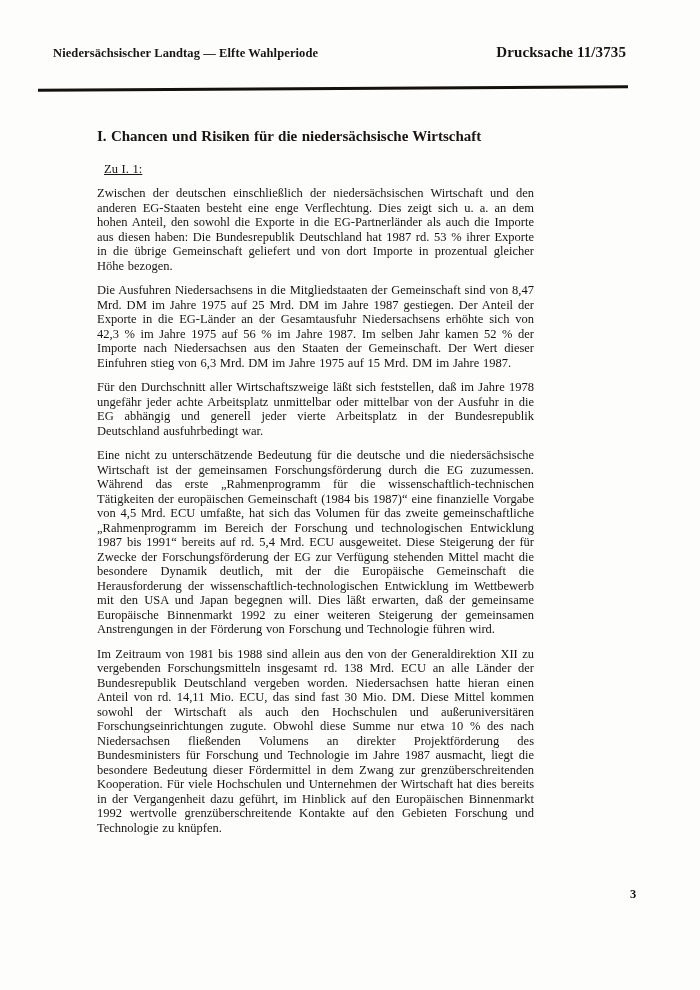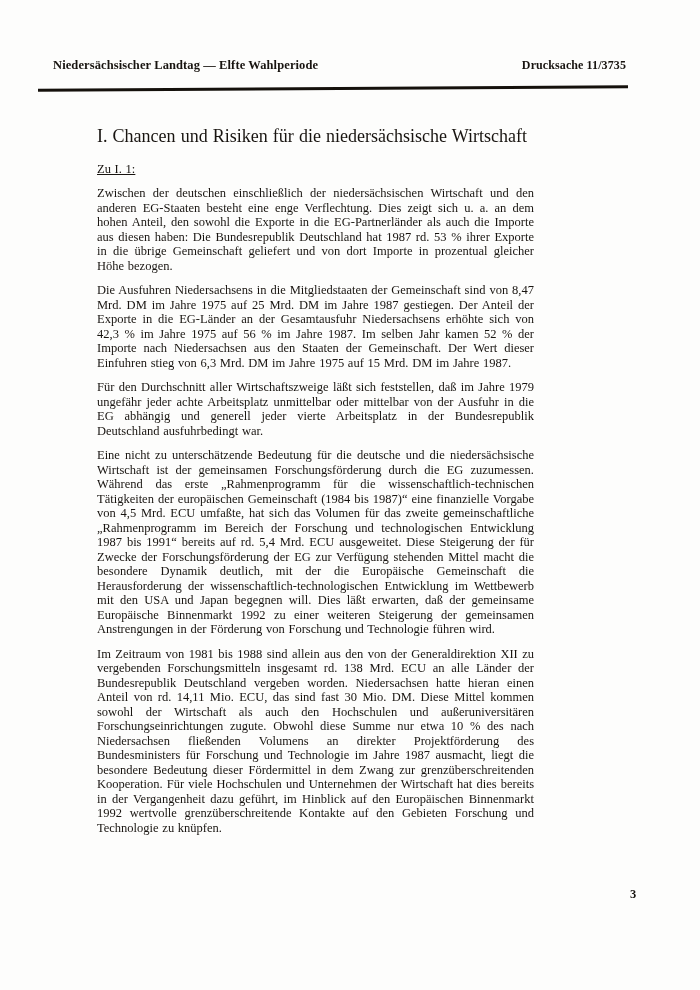--- a/index.html
+++ b/index.html
@@ -13,33 +13,33 @@
     height: 990px;
     background: #fdfdfc;
     overflow: hidden;
     font-family: "Liberation Serif", "DejaVu Serif", serif;
     color: #181410;
   }
   
   .doc-header {
     position: absolute;
     left: 53px;
-    top: 58px;
+    top: 44px;
     width: 573px;
     display: flex;
     justify-content: space-between;
     align-items: baseline;
     font-weight: bold;
     font-size: 12.5px;
     letter-spacing: 0.1px;
     white-space: nowrap;
     gap: 32px;
   }
   .doc-header .right {
-    font-size: 12px;
+    font-size: 15px;
     margin-left: 40px;
   }
   .header-rule {
     position: absolute;
     left: 38px;
     top: 87px;
     width: 590px;
     height: 3px;
     background: #15110c;
     transform: rotate(-0.35deg);
@@ -48,26 +48,26 @@
   .content {
     position: absolute;
     left: 97px;
     top: 129px;
     width: 437px;
     font-size: 12.5px;
     line-height: 14.5px;
     word-spacing: 0.6px;
   }
   .content h1 {
-    font-size: 18px;
-    font-weight: normal;
+    font-size: 15px;
+    font-weight: bold;
     margin: 0 0 18px 0;
   }
   .content .zu {
-    margin: 0 0 10px 0;
+    margin: 0 0 10px 7px;
     text-decoration: underline;
   }
   .content .para {
     margin: 0 0 10px 0;
     text-align: justify;
     font-family: Liberation Serif, serif;
   }
   
   .pagenum {
     position: absolute;
@@ -92,21 +92,21 @@
   <main class="content">
     <h1>I. Chancen und Risiken für die niedersächsische Wirtschaft</h1>
 
     <p class="zu">Zu I. 1:</p>
 
     <p class="para">Zwischen der deutschen einschließlich der niedersächsischen Wirtschaft und den anderen EG-Staaten besteht eine enge Verflechtung. Dies zeigt sich u. a. an dem hohen Anteil, den sowohl die Exporte in die EG-Partnerländer als auch die Importe aus diesen haben: Die Bundesrepublik Deutschland hat 1987 rd. 53 % ihrer Exporte in die übrige Gemeinschaft geliefert und von dort Importe in prozentual gleicher Höhe bezogen.</p>
 
     <p class="para">Die Ausfuhren Niedersachsens in die Mitgliedstaaten der Gemeinschaft sind von 8,47 Mrd. DM im Jahre 1975 auf 25 Mrd. DM im Jahre 1987 gestiegen. Der Anteil der Exporte in die EG-Länder an der Gesamtausfuhr Niedersachsens erhöhte sich von 42,3 % im Jahre 1975 auf 56 % im Jahre 1987. Im selben Jahr kamen 52 % der Importe nach Niedersachsen aus den Staaten der Gemeinschaft. Der Wert dieser Einfuhren stieg von 6,3 Mrd. DM im Jahre 1975 auf 15 Mrd. DM im Jahre 1987.</p>
 
 
-    <p class="para">Für den Durchschnitt aller Wirtschaftszweige läßt sich feststellen, daß im Jahre 1979 ungefähr jeder achte Arbeitsplatz unmittelbar oder mittelbar von der Ausfuhr in die EG abhängig und generell jeder vierte Arbeitsplatz in der Bundesrepublik Deutschland ausfuhrbedingt war.</p>
+    <p class="para">Für den Durchschnitt aller Wirtschaftszweige läßt sich feststellen, daß im Jahre 1978 ungefähr jeder achte Arbeitsplatz unmittelbar oder mittelbar von der Ausfuhr in die EG abhängig und generell jeder vierte Arbeitsplatz in der Bundesrepublik Deutschland ausfuhrbedingt war.</p>
 
 
     <p class="para">Eine nicht zu unterschätzende Bedeutung für die deutsche und die niedersächsische Wirtschaft ist der gemeinsamen Forschungsförderung durch die EG zuzumessen. Während das erste „Rahmenprogramm für die wissenschaftlich-technischen Tätigkeiten der europäischen Gemeinschaft (1984 bis 1987)“ eine finanzielle Vorgabe von 4,5 Mrd. ECU umfaßte, hat sich das Volumen für das zweite gemeinschaftliche „Rahmenprogramm im Bereich der Forschung und technologischen Entwicklung 1987 bis 1991“ bereits auf rd. 5,4 Mrd. ECU ausgeweitet. Diese Steigerung der für Zwecke der Forschungsförderung der EG zur Verfügung stehenden Mittel macht die besondere Dynamik deutlich, mit der die Europäische Gemeinschaft die Herausforderung der wissenschaftlich-technologischen Entwicklung im Wettbewerb mit den USA und Japan begegnen will. Dies läßt erwarten, daß der gemeinsame Europäische Binnenmarkt 1992 zu einer weiteren Steigerung der gemeinsamen Anstrengungen in der Förderung von Forschung und Technologie führen wird.</p>
 
     <p class="para">Im Zeitraum von 1981 bis 1988 sind allein aus den von der Generaldirektion XII zu vergebenden Forschungsmitteln insgesamt rd. 138 Mrd. ECU an alle Länder der Bundesrepublik Deutschland vergeben worden. Niedersachsen hatte hieran einen Anteil von rd. 14,11 Mio. ECU, das sind fast 30 Mio. DM. Diese Mittel kommen sowohl der Wirtschaft als auch den Hochschulen und außeruniversitären Forschungseinrichtungen zugute. Obwohl diese Summe nur etwa 10 % des nach Niedersachsen fließenden Volumens an direkter Projektförderung des Bundesministers für Forschung und Technologie im Jahre 1987 ausmacht, liegt die besondere Bedeutung dieser Fördermittel in dem Zwang zur grenzüberschreitenden Kooperation. Für viele Hochschulen und Unternehmen der Wirtschaft hat dies bereits in der Vergangenheit dazu geführt, im Hinblick auf den Europäischen Binnenmarkt 1992 wertvolle grenzüberschreitende Kontakte auf den Gebieten Forschung und Technologie zu knüpfen.</p>
   </main>
 
   <div class="pagenum">3</div>
 
 </div>

